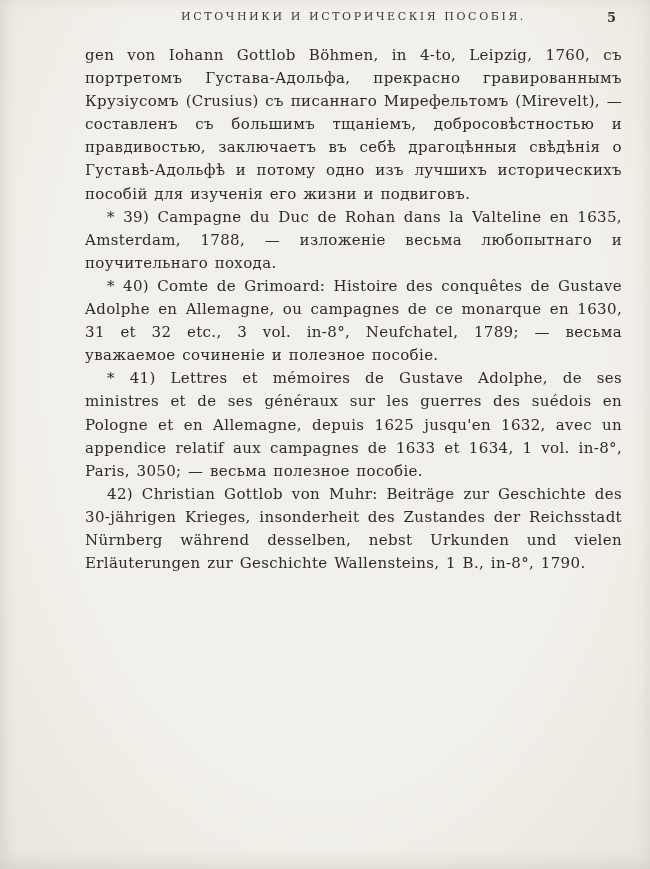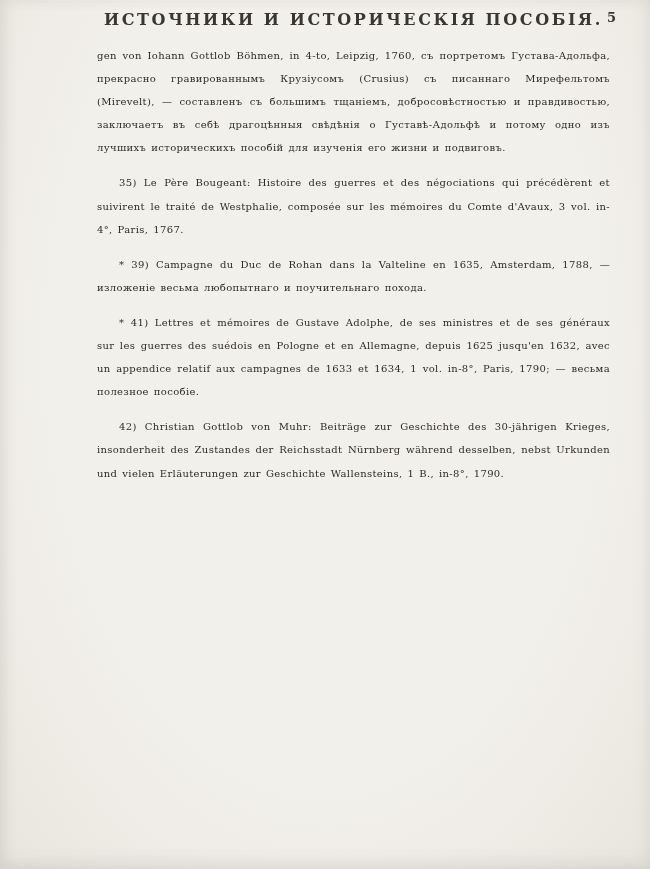--- a/index.html
+++ b/index.html
@@ -24,57 +24,57 @@
   .running-head {
     position: relative;
     height: 20px;
     margin-bottom: 14px;
   }
   .running-title {
     position: absolute;
     left: 0;
     right: 0;
     text-align: center;
-    font-size: 16px;
-    font-weight: bold;
+    font-size: 11px;
+    font-weight: normal;
     letter-spacing: 2.6px;
     color: #3a3732;
     white-space: nowrap;
   }
   .page-number {
     position: absolute;
     right: 6px;
     top: 0;
     font-size: 13px;
     font-weight: bold;
     color: #3a3732;
   }
   .text-block p {
-    margin: 12px;
+    margin: 0;
     text-align: justify;
-    font-size: 10px;
+    font-size: 15px;
     line-height: 23.1px;
     letter-spacing: 0.35px;
     word-spacing: 1.5px;
   }
   .text-block p.indent {
     text-indent: 22px;
   }
 </style>
 </head>
 <body>
 
 <div class="page">
 
   <div class="running-head">
     <div class="running-title">ИСТОЧНИКИ И ИСТОРИЧЕСКІЯ ПОСОБІЯ.</div>
     <div class="page-number">5</div>
   </div>
 
   <div class="text-block">
     <p>gen von Iohann Gottlob Böhmen, in 4-to, Leipzig, 1760, съ портретомъ Густава-Адольфа, прекрасно гравированнымъ Крузіусомъ (Crusius) съ писаннаго Мирефельтомъ (Mirevelt), — составленъ съ большимъ тщаніемъ, добросовѣстностью и правдивостью, заключаетъ въ себѣ драгоцѣнныя свѣдѣнія о Густавѣ-Адольфѣ и потому одно изъ лучшихъ историческихъ пособій для изученія его жизни и подвиговъ.</p>
-    <p class="indent">35) Le Père Bougeant: Histoire des guerres et des négociations qui précédèrent et suivirent le traité de Westphalie, composée sur les mémoires du Comte d'Avaux, 3 vol. in-4°, Paris, 1767.</p>
     <p class="indent">* 39) Campagne du Duc de Rohan dans la Valteline en 1635, Amsterdam, 1788, — изложеніе весьма любопытнаго и поучительнаго похода.</p>
-    <p class="indent">* 41) Lettres et mémoires de Gustave Adolphe, de ses ministres et de ses généraux sur les guerres des suédois en Pologne et en Allemagne, depuis 1625 jusqu'en 1632, avec un appendice relatif aux campagnes de 1633 et 1634, 1 vol. in-8°, Paris, 1790; — весьма полезное пособіе.</p>
+    <p class="indent">* 40) Comte de Grimoard: Histoire des conquêtes de Gustave Adolphe en Allemagne, ou campagnes de ce monarque en 1630, 31 et 32 etc., 3 vol. in-8°, Neufchatel, 1789; — весьма уважаемое сочиненіе и полезное пособіе.</p>
+    <p class="indent">* 41) Lettres et mémoires de Gustave Adolphe, de ses ministres et de ses généraux sur les guerres des suédois en Pologne et en Allemagne, depuis 1625 jusqu'en 1632, avec un appendice relatif aux campagnes de 1633 et 1634, 1 vol. in-8°, Paris, 3050; — весьма полезное пособіе.</p>
     <p class="indent">42) Christian Gottlob von Muhr: Beiträge zur Geschichte des 30-jährigen Krieges, insonderheit des Zustandes der Reichsstadt Nürnberg während desselben, nebst Urkunden und vielen Erläuterungen zur Geschichte Wallensteins, 1 B., in-8°, 1790.</p>
   </div>
 
 </div>
 
 </body></html>

